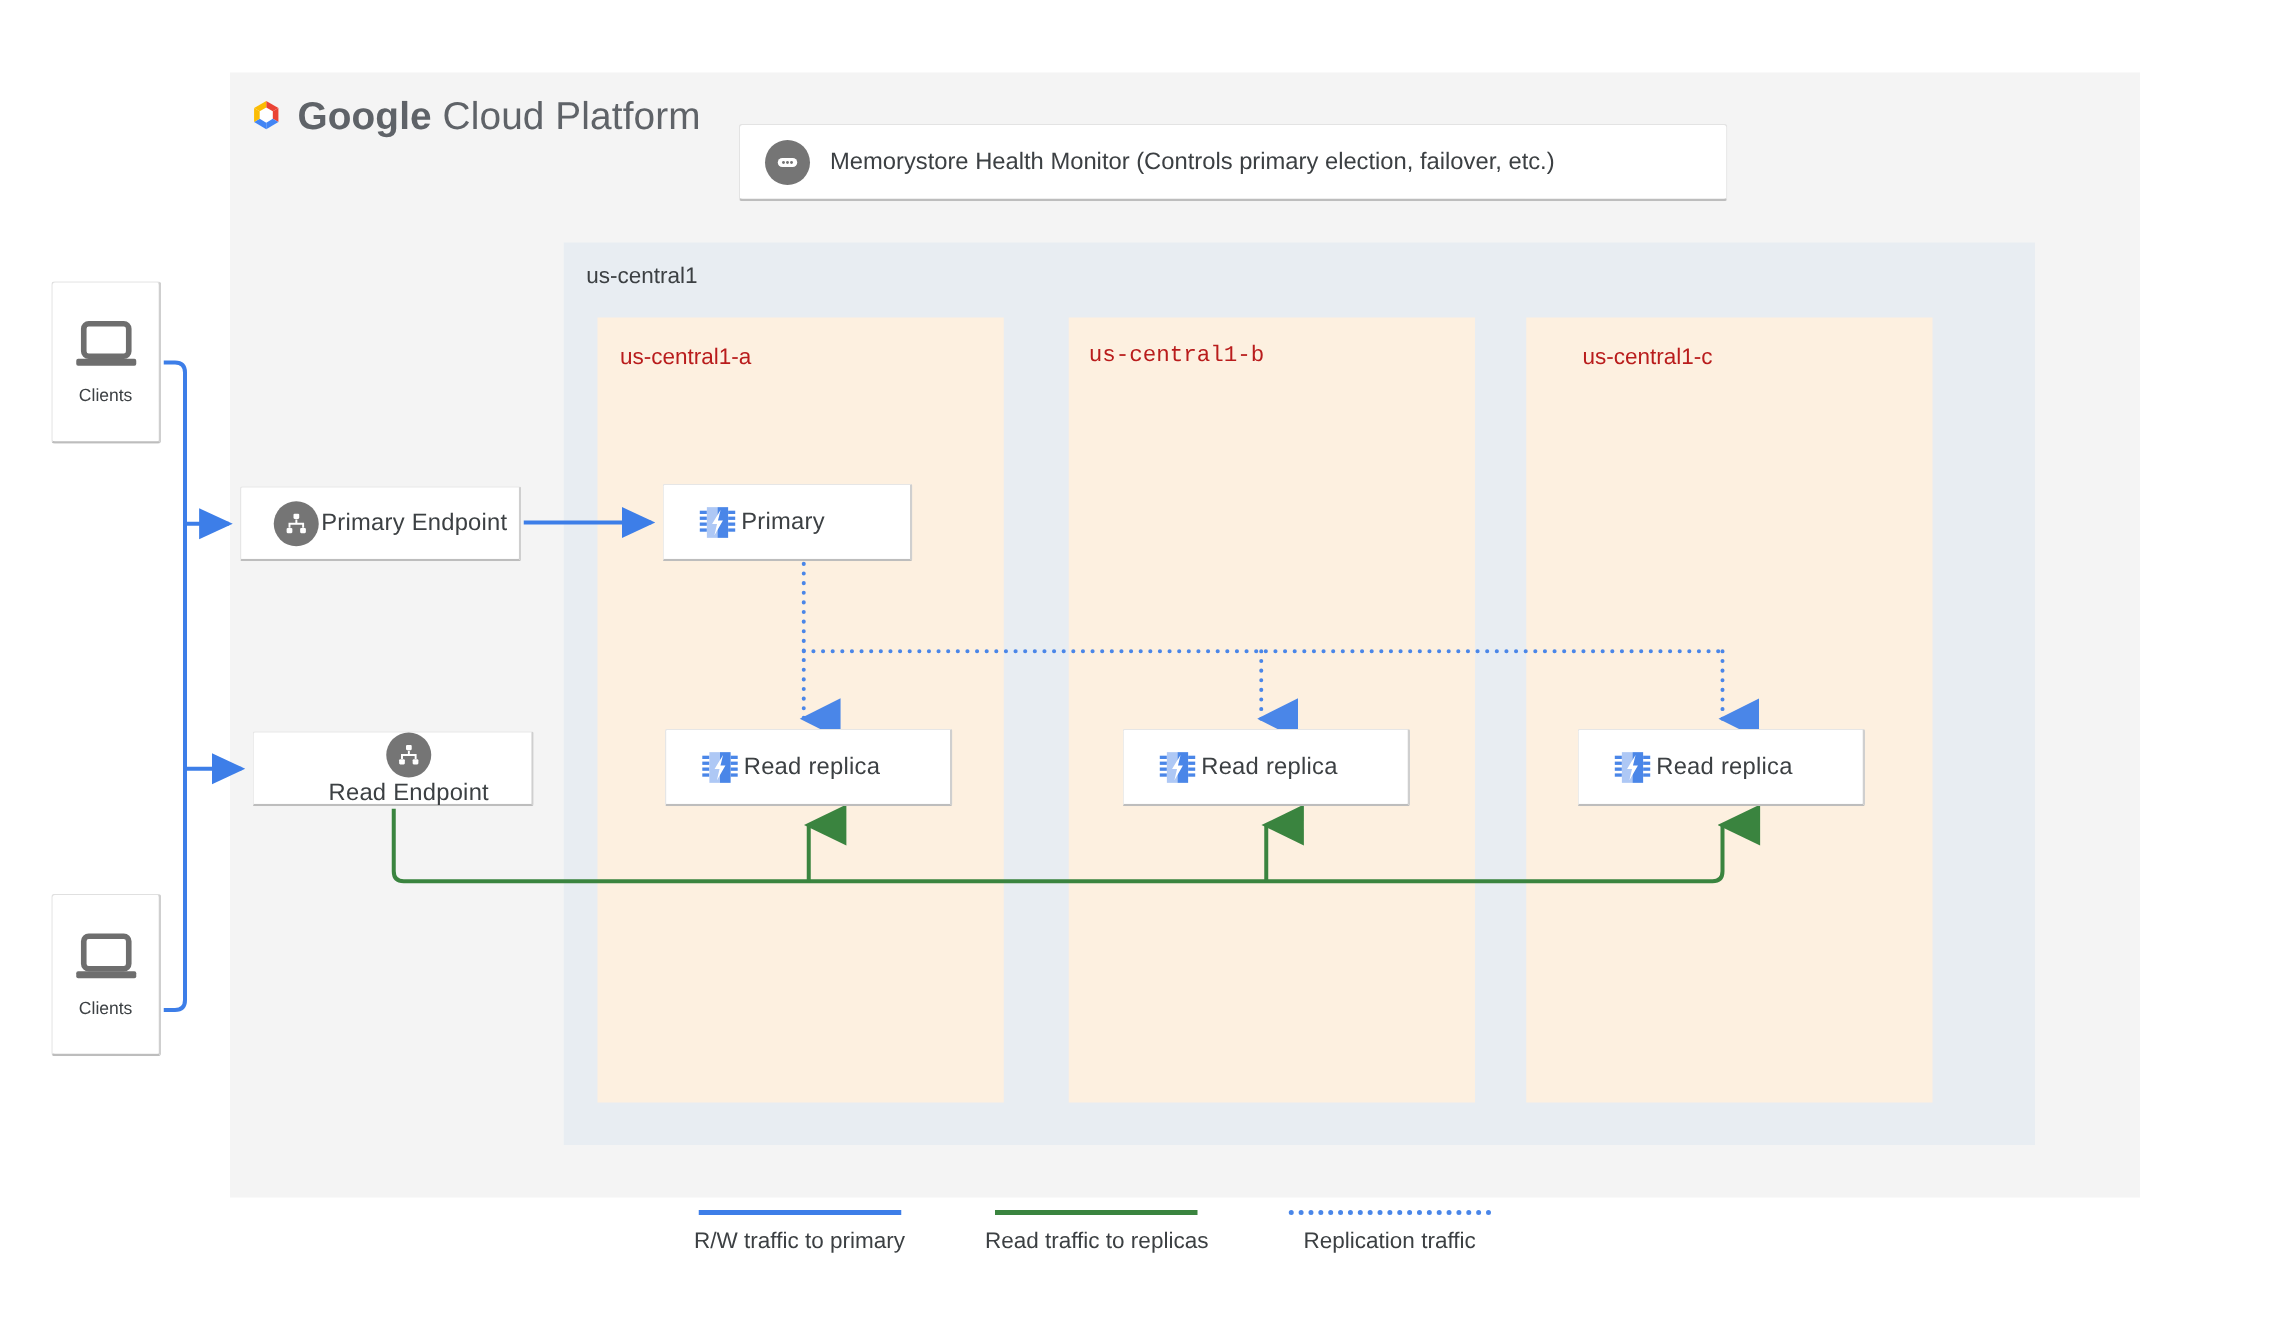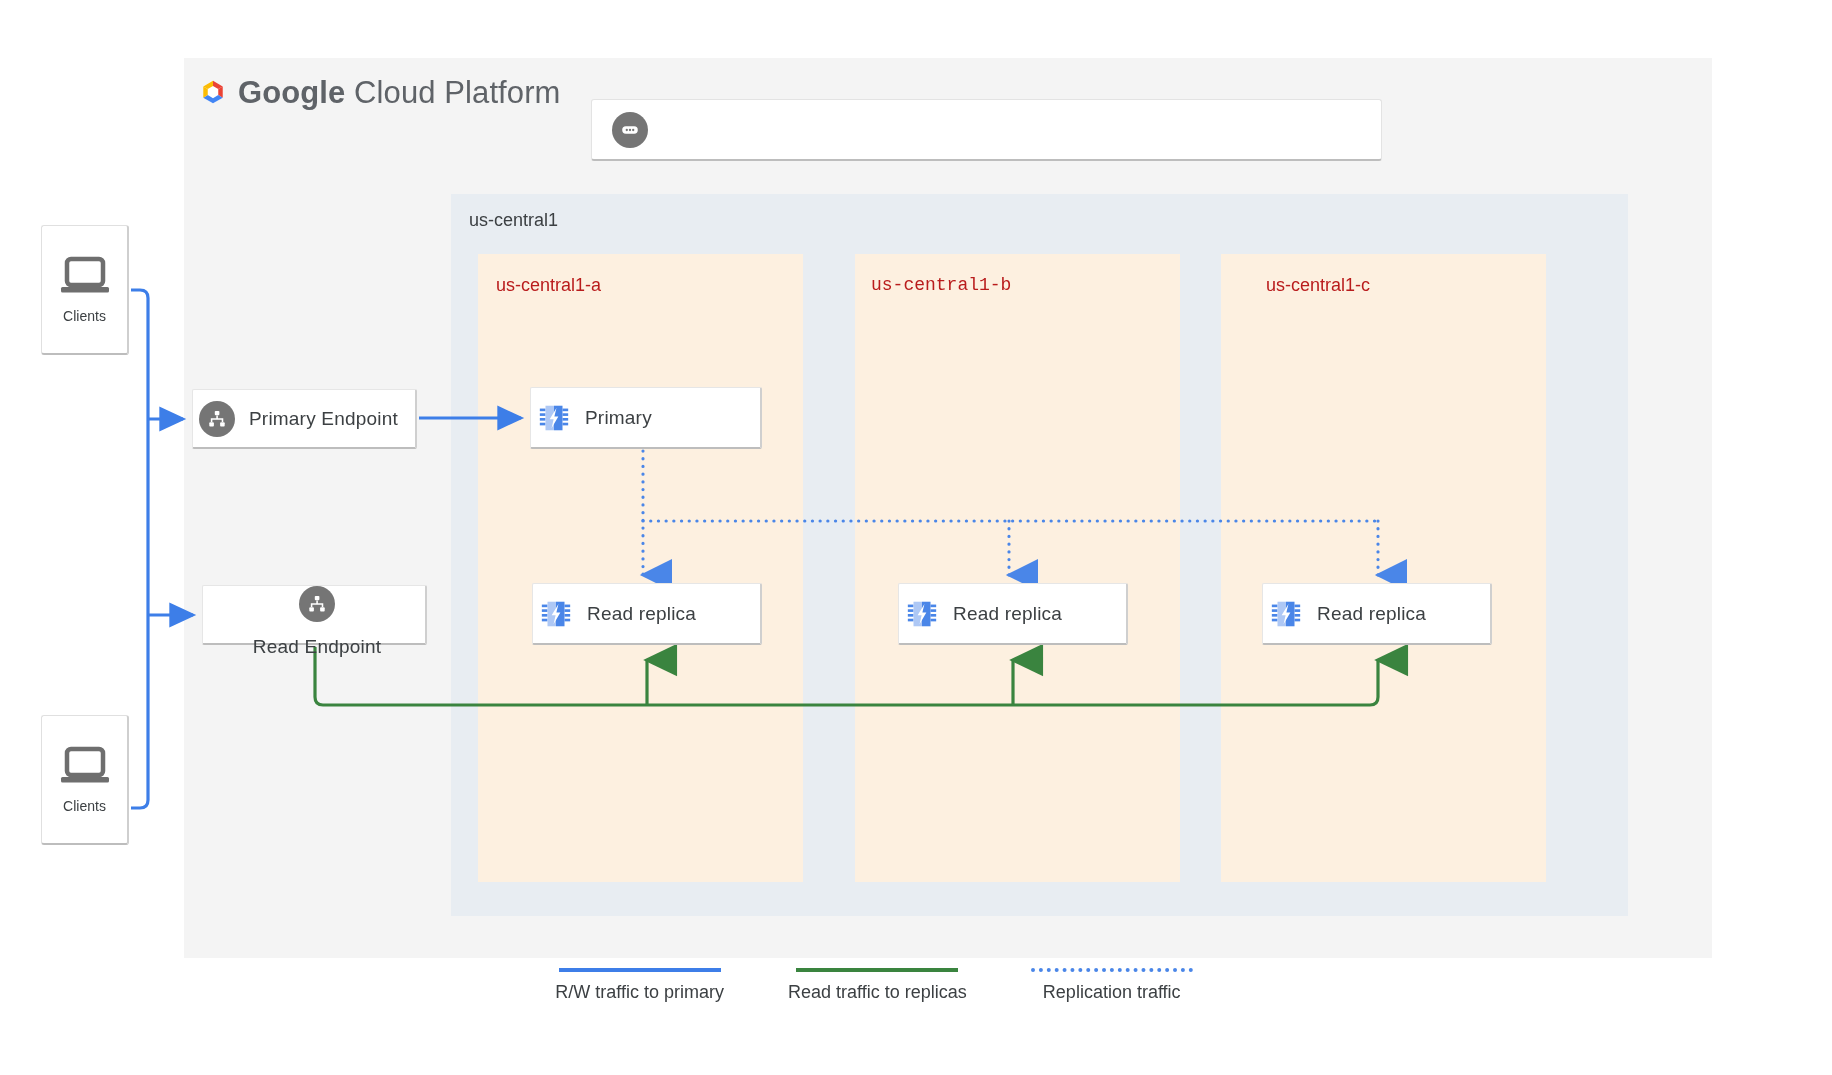--- a/index.html
+++ b/index.html
@@ -132,42 +132,42 @@
   .node-card {
     position: absolute;
     background: #ffffff;
     border: 1px solid #e6e6e6;
     border-bottom: 2px solid #bdbdbd;
     border-right: 2px solid #cfcfcf;
     border-radius: 2px;
     display: flex;
     align-items: center;
     box-sizing: border-box;
-    gap: 14px;
-    padding-left: 6px;
+    gap: 2px;
+    padding-left: 26px;
   }
   .node-label {
     font-size: 19px;
     color: #3c4043;
     white-space: nowrap;
     letter-spacing: .2px;
   }
   .chip-icon { width: 34px; height: 34px; flex: none; }
   .net-icon-wrap {
     width: 36px; height: 36px; border-radius: 50%;
     background: #757575; flex: none;
     display: flex; align-items: center; justify-content: center;
   }
 
   
   .ep-primary { left: 192px; top: 389px; width: 225px; height: 60px; }
   .ep-read    { left: 202px; top: 585px; width: 225px; height: 60px; flex-direction: column; }
 
   
-  .n-primary  { left: 530px; top: 387px; width: 232px; height: 62px; }
+  .n-primary  { left: 530px; top: 387px; width: 200px; height: 62px; }
 
   
   .n-rep-a { left: 532px; top: 583px; width: 230px; height: 62px; }
   .n-rep-b { left: 898px; top: 583px; width: 230px; height: 62px; }
   .n-rep-c { left: 1262px; top: 583px; width: 230px; height: 62px; }
 
   
   .client-box {
     position: absolute;
     width: 88px;
@@ -250,20 +250,21 @@
 
   <div class="health-monitor">
     <span class="round-icon">
       <svg width="22" height="22" viewBox="0 0 24 24">
         <rect x="3.5" y="8" width="17" height="8" rx="4" fill="#ffffff"></rect>
         <circle cx="8.5" cy="12" r="1.25" fill="#757575"></circle>
         <circle cx="12" cy="12" r="1.25" fill="#757575"></circle>
         <circle cx="15.5" cy="12" r="1.25" fill="#757575"></circle>
       </svg>
     </span>
+    <span class="health-label">Memorystore Health Monitor (Controls primary election, failover, etc.)</span>
   </div>
 
   <div class="region-box"></div>
   <div class="region-label">us-central1</div>
 
   <div class="zone-box zone-a"></div>
   <div class="zone-box zone-b"></div>
   <div class="zone-box zone-c"></div>
 
   <div class="zone-label zone-label-a">us-central1-a</div>

